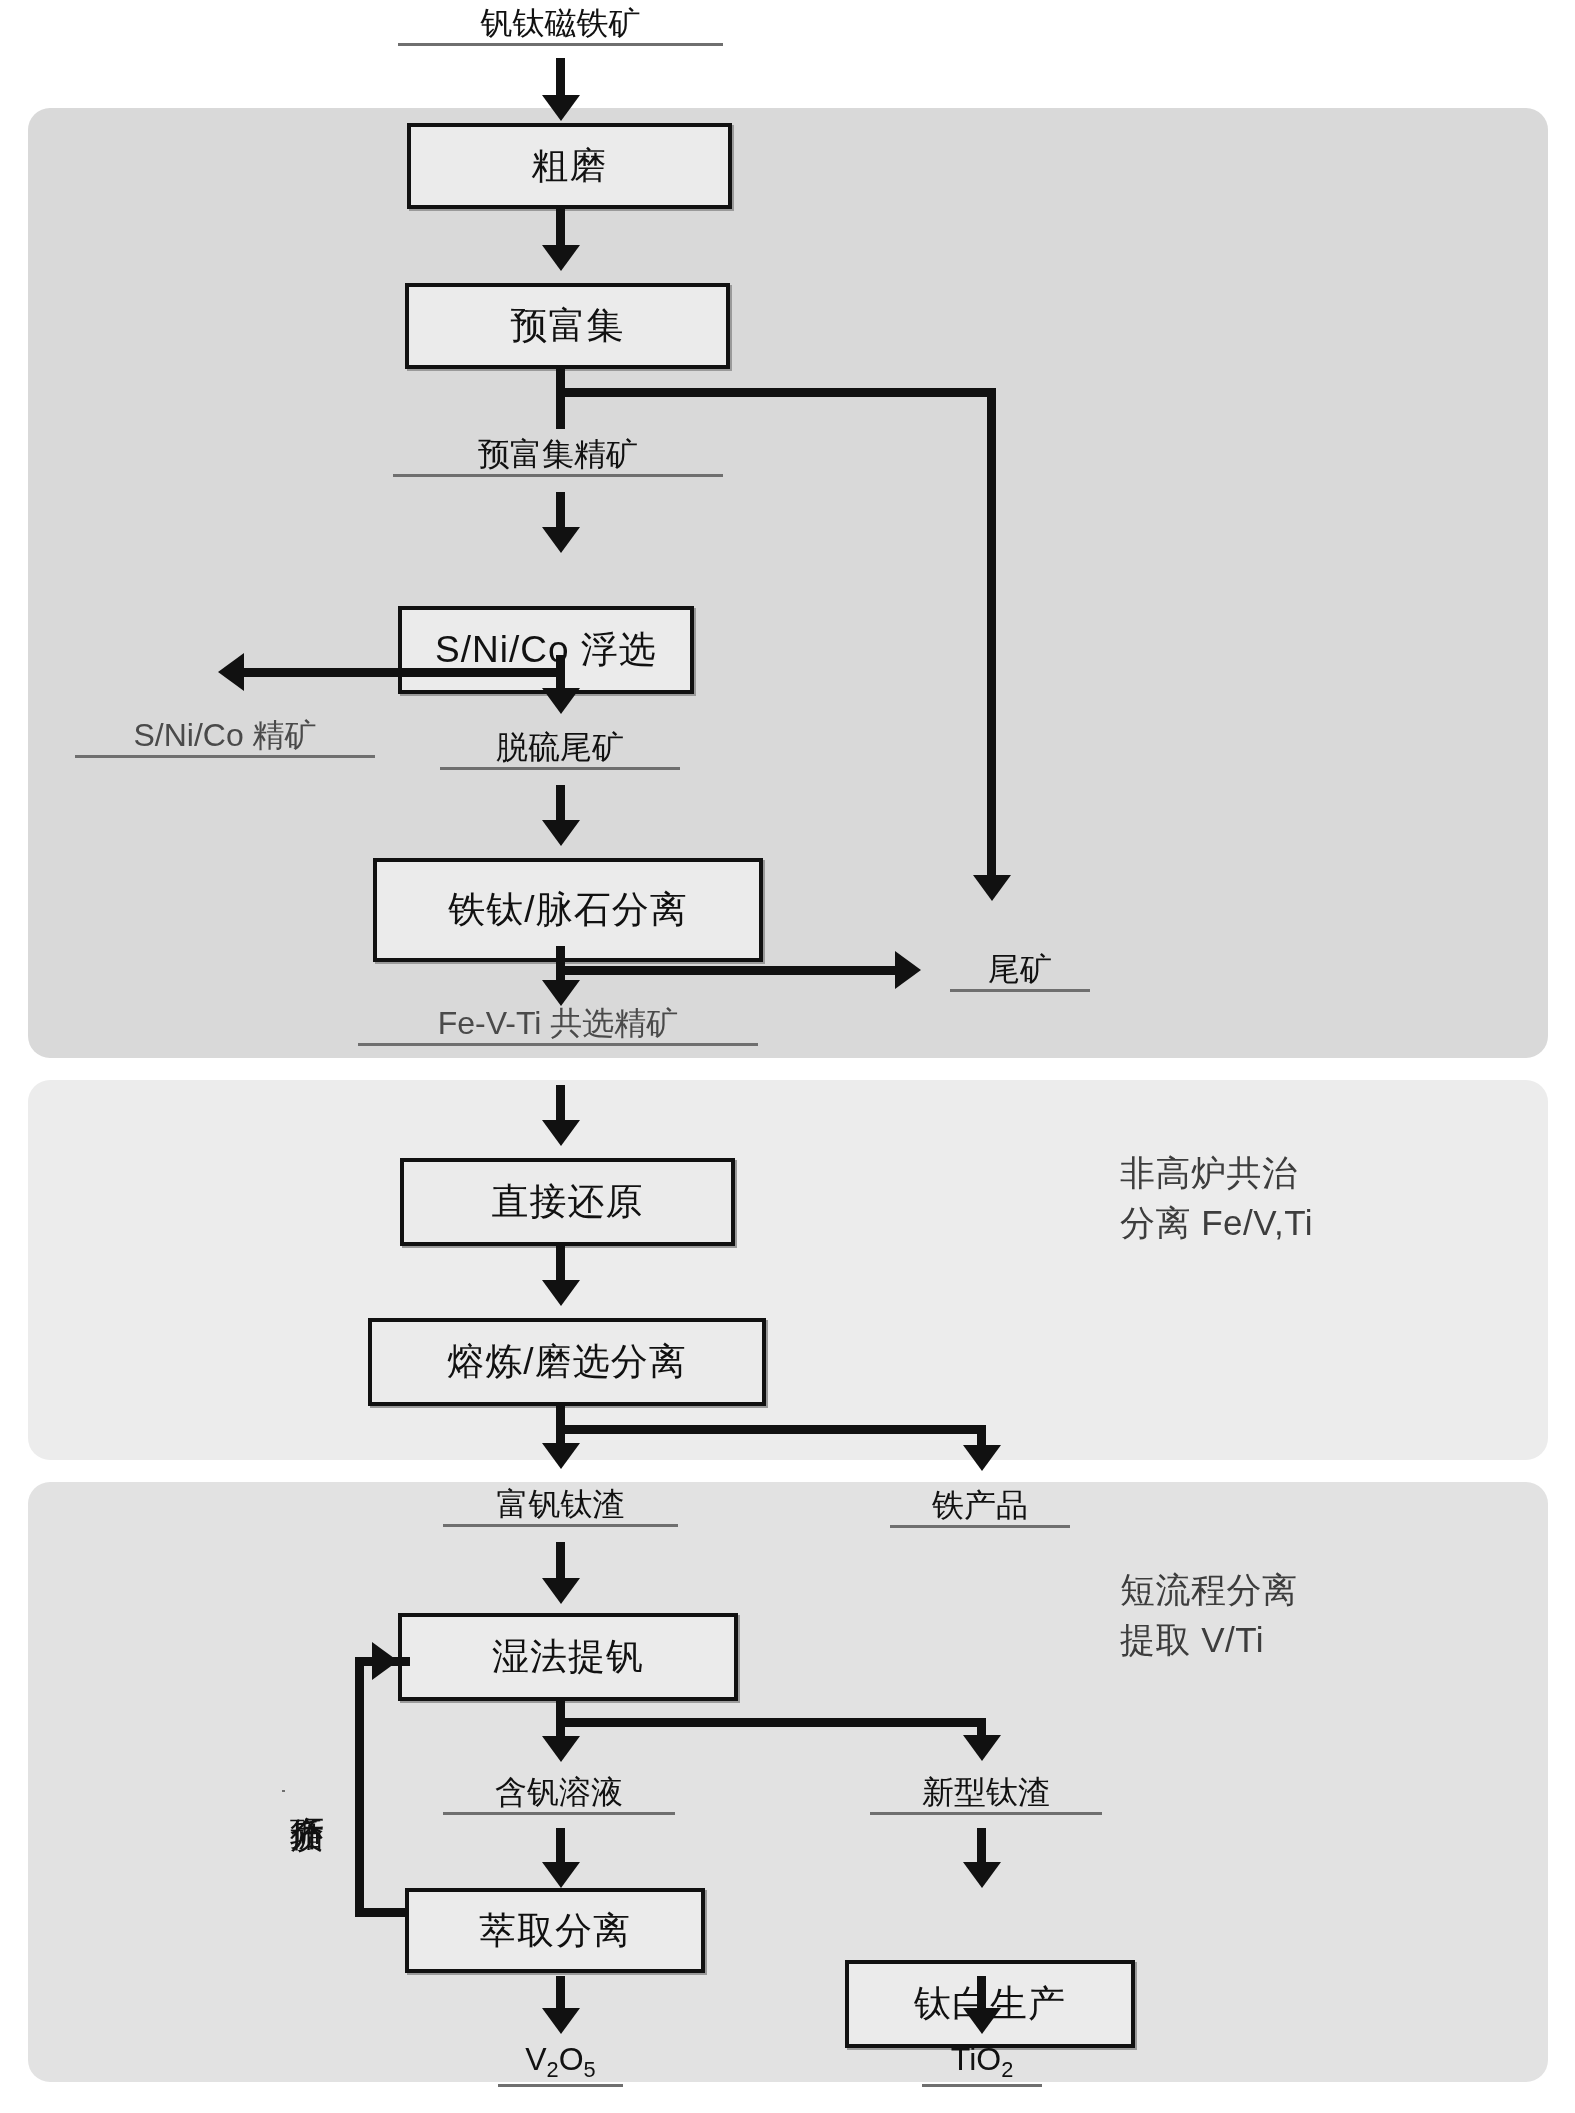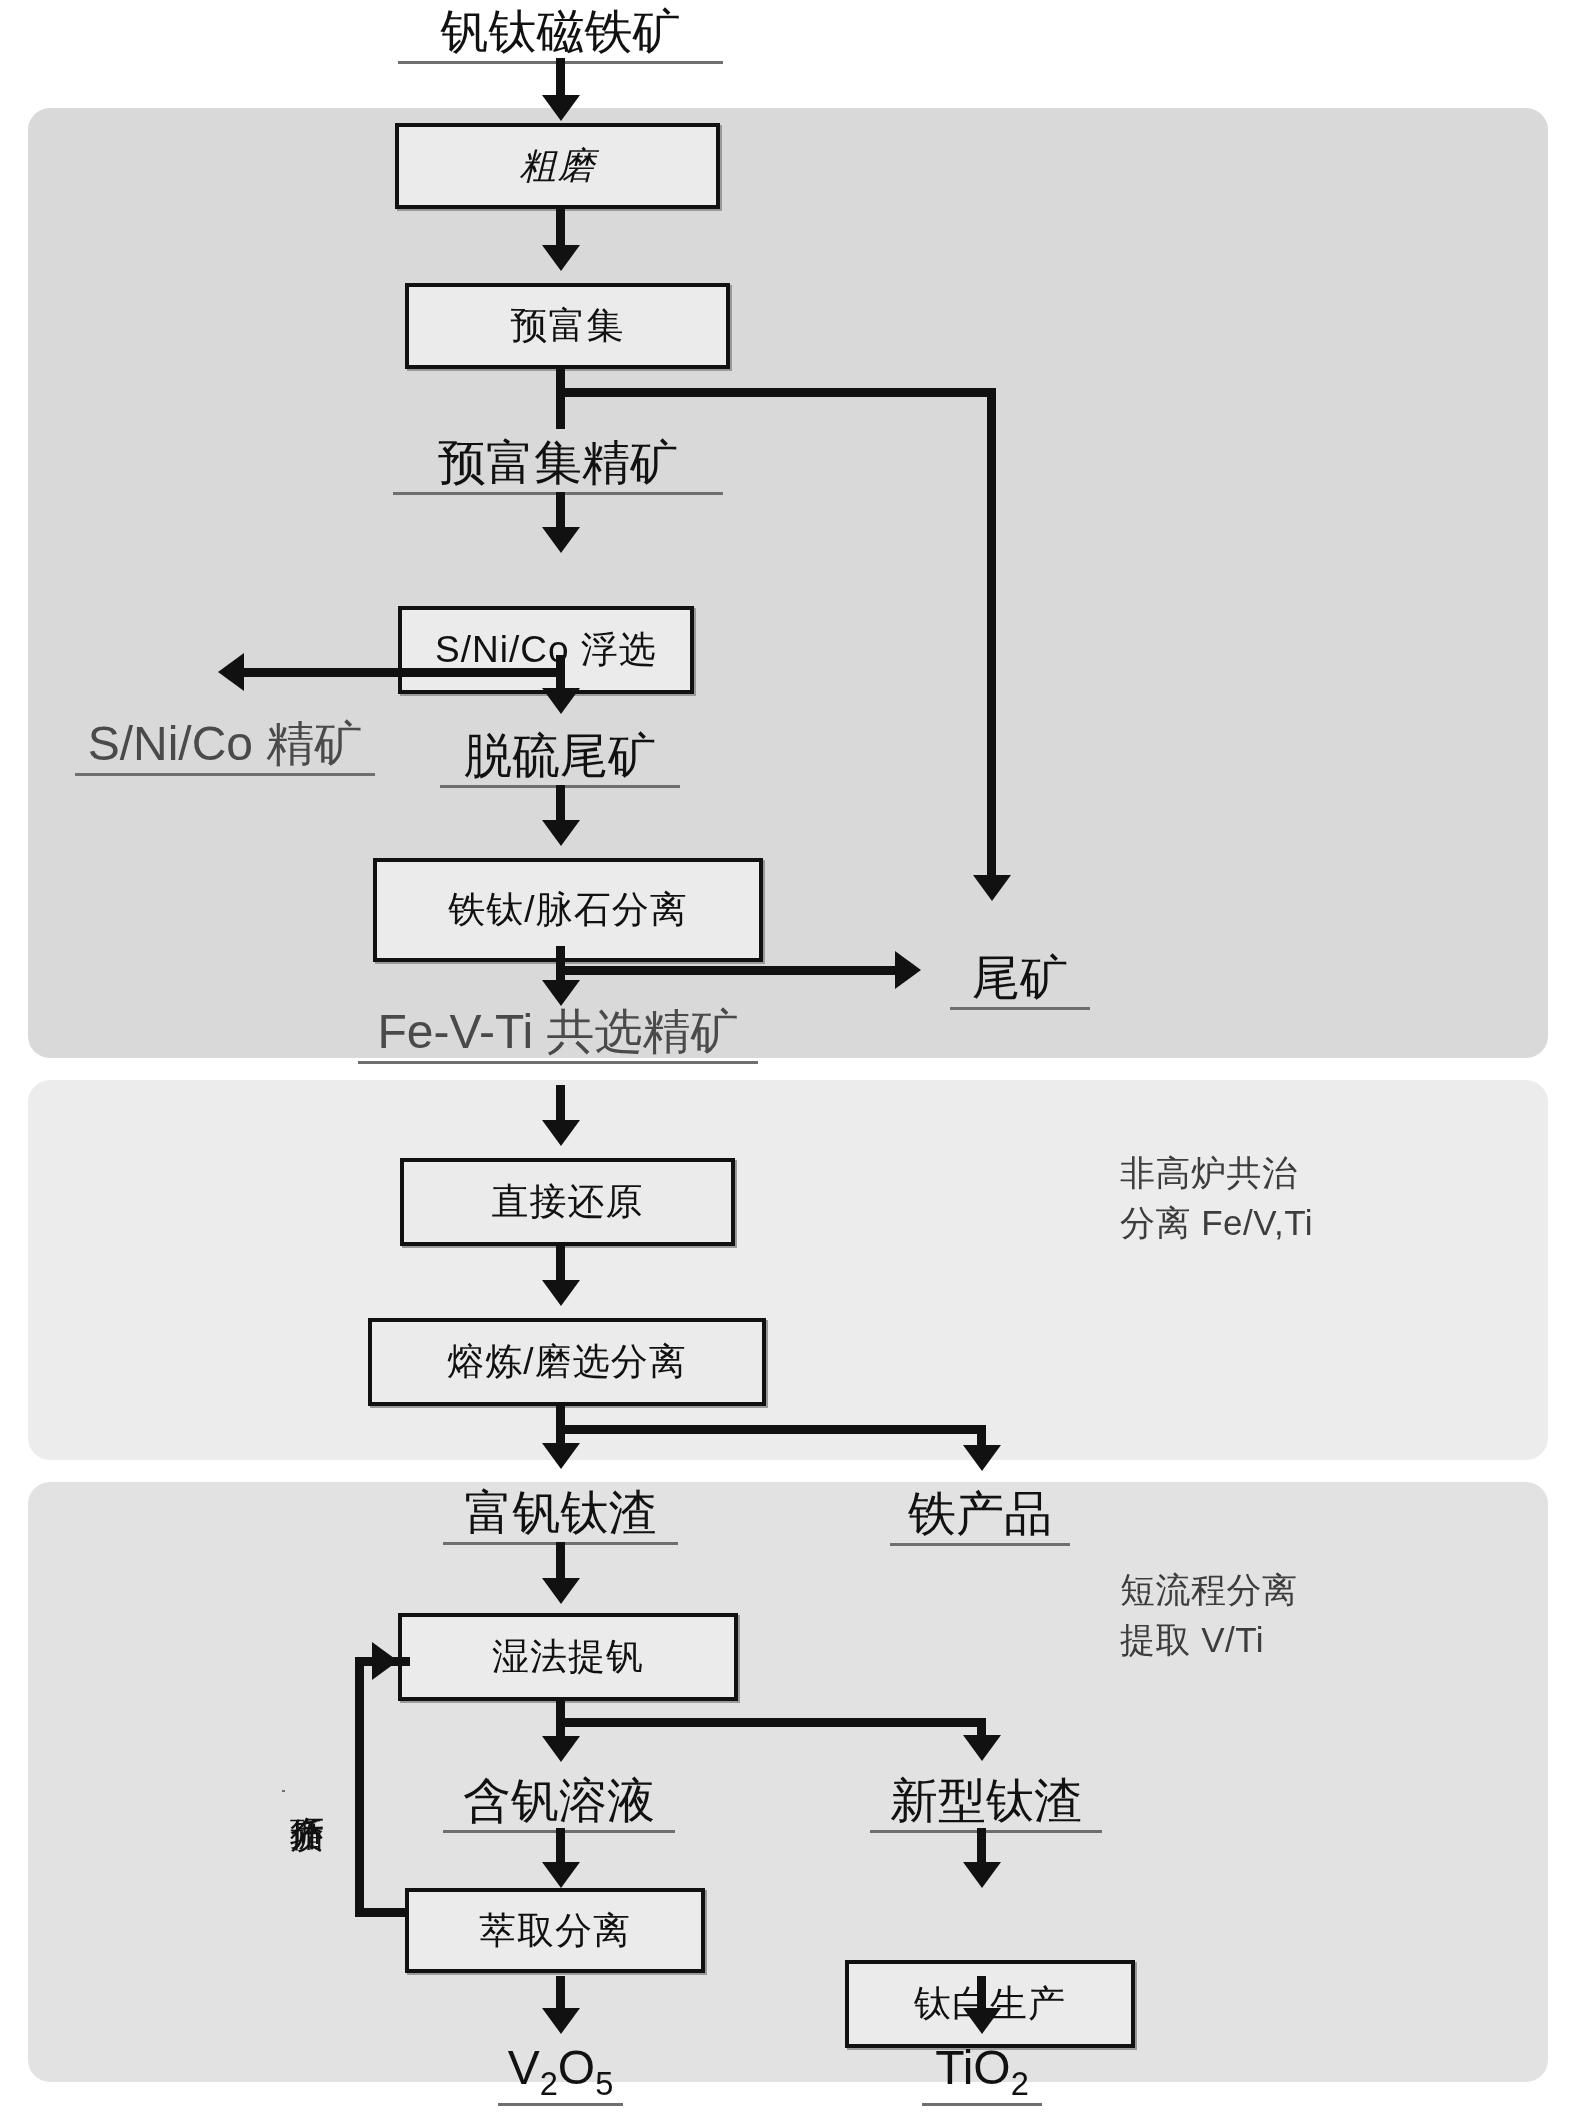--- a/index.html
+++ b/index.html
@@ -44,21 +44,21 @@
     justify-content: center;
     color: #111111;
     font-size: 37px;
     letter-spacing: 1px;
     box-shadow: 2px 2px 0 #9a9a9a;
   }
 
   .flabel {
     position: absolute;
     color: #111111;
-    font-size: 48px;
+    font-size: 32px;
     text-align: center;
     white-space: nowrap;
     border-bottom: 3px solid #6f6f6f;
     padding-bottom: 2px;
     line-height: 1.1;
   }
   .flabel.gray { color: #4a4a4a; }
 
   .flabel.vertical {
     writing-mode: vertical-rl;
@@ -113,21 +113,21 @@
 
   <div class="band-label" style="left:1120px; top:1148px;">非高炉共治
 分离 Fe/V,Ti</div>
   <div class="band-label" style="left:1120px; top:1565px;">短流程分离
 提取 V/Ti</div>
 
   <div class="flabel" style="left:398px; top:6px; width:325px;">钒钛磁铁矿</div>
   <div class="vline" style="left:556px; top:58px; height:42px;"></div>
   <div class="arrow-down" style="left:542px; top:95px;"></div>
 
-  <div class="pbox" style="left:395px; top:123px; width:325px; height:86px;font-style:italic;">粗磨</div>
+  <div class="pbox" style="left:407px; top:123px; width:325px; height:86px;">粗磨</div>
 
   <div class="vline" style="left:556px; top:209px; height:45px;"></div>
   <div class="arrow-down" style="left:542px; top:245px;"></div>
 
   <div class="pbox" style="left:405px; top:283px; width:325px; height:86px;">预富集</div>
 
   <div class="hline" style="left:556px; top:388px; width:440px;"></div>
   <div class="vline" style="left:987px; top:388px; height:500px;"></div>
   <div class="arrow-down" style="left:973px; top:875px;"></div>
 

